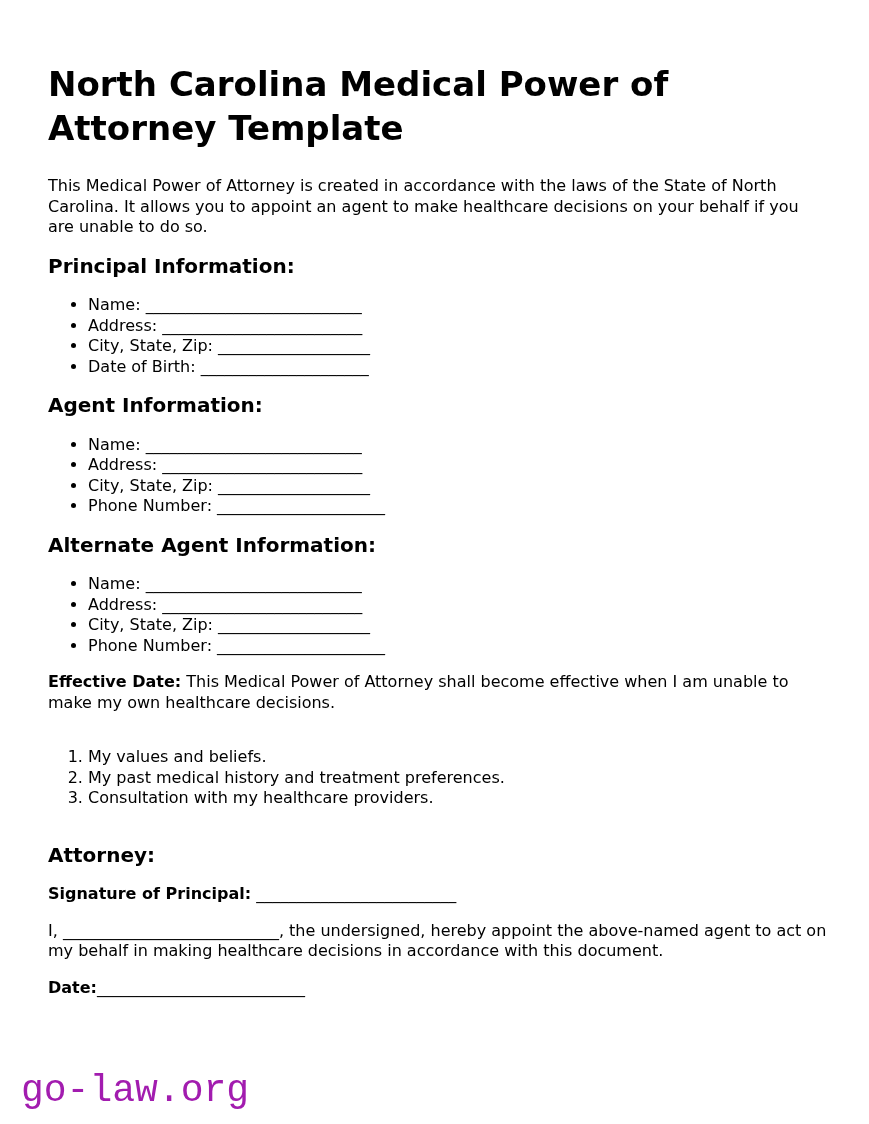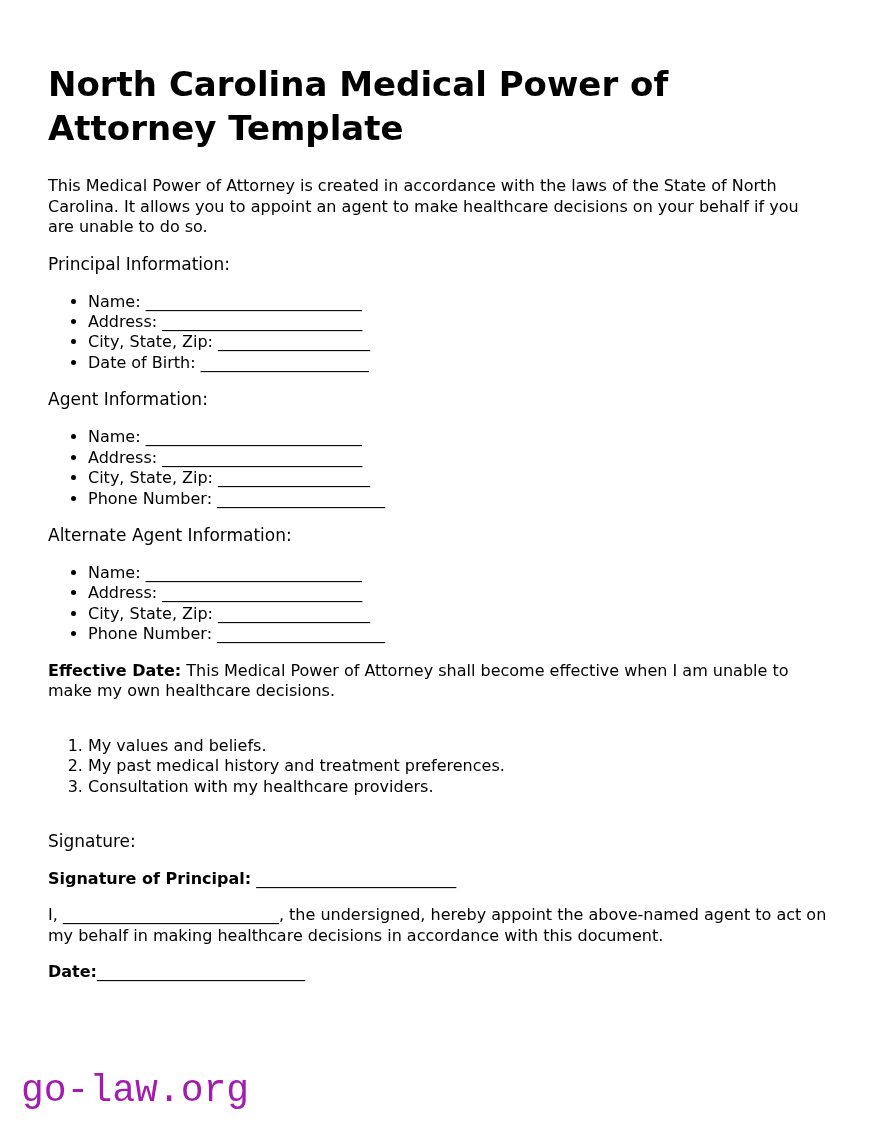--- a/index.html
+++ b/index.html
@@ -17,22 +17,22 @@
   .page { padding: 42px 40px 0 48px; }
   h1.doc-title {
     font-size: 34px;
     line-height: 1.3;
     font-weight: bold;
     margin: 20px 0 26px 0;
     max-width: 700px;
   }
   p { margin: 16px 0; }
   .sec-heading {
-    font-weight: normal;
-    font-size: 17px;
+    font-weight: bold;
+    font-size: 20px;
     margin: 16px 0;
   }
   ul.fields {
     list-style-type: disc;
     margin: 16px 0;
     padding-left: 40px;
   }
   ol.considerations {
     margin: 34px 0;
     padding-left: 40px;
@@ -85,21 +85,21 @@
   <p><strong>Effective Date:</strong><span> This Medical Power of Attorney shall become effective when I am unable to make my own healthcare decisions.</span></p>
 
 
 
   <ol class="considerations">
     <li>My values and beliefs.</li>
     <li>My past medical history and treatment preferences.</li>
     <li>Consultation with my healthcare providers.</li>
   </ol>
 
-  <p class="sec-heading">Signature:</p>
+  <p class="sec-heading">Attorney:</p>
 
   <p><strong>Signature of Principal:</strong><span class="blank"> _________________________</span></p>
 
   <p><span>I, </span><span class="blank">___________________________</span><span>, the undersigned, hereby appoint the above-named agent to act on my behalf in making healthcare decisions in accordance with this document.</span></p>
 
   <p><strong>Date:</strong><span class="blank">__________________________</span></p>
 
 </div>
 
 <div class="watermark">go-law.org</div>

